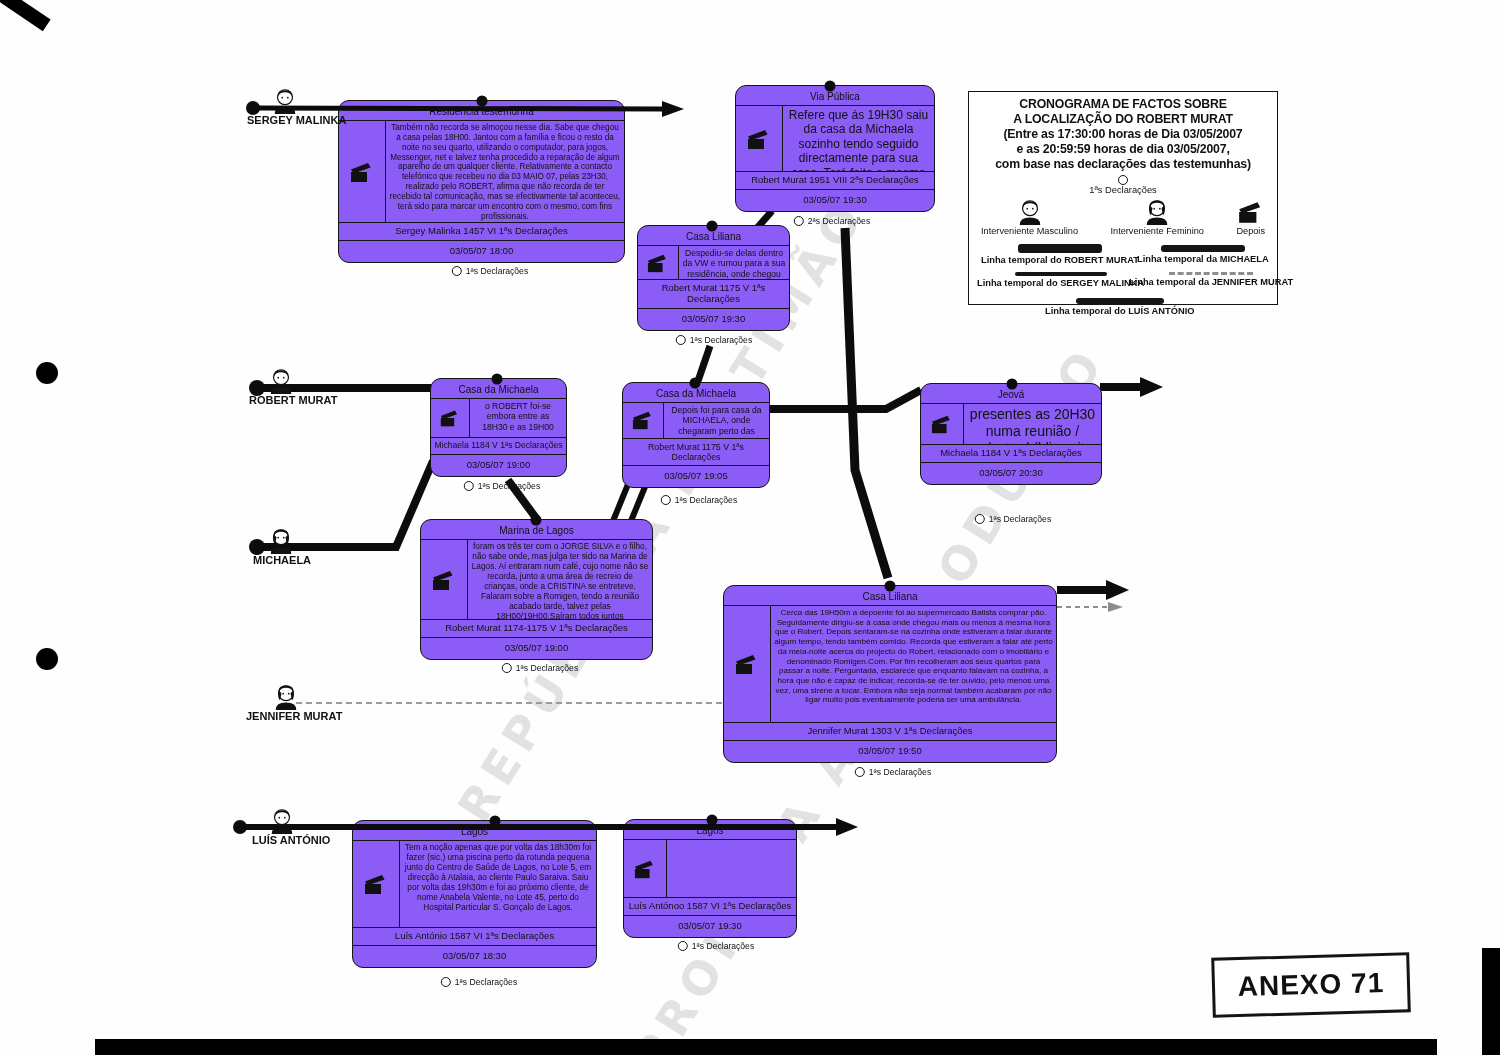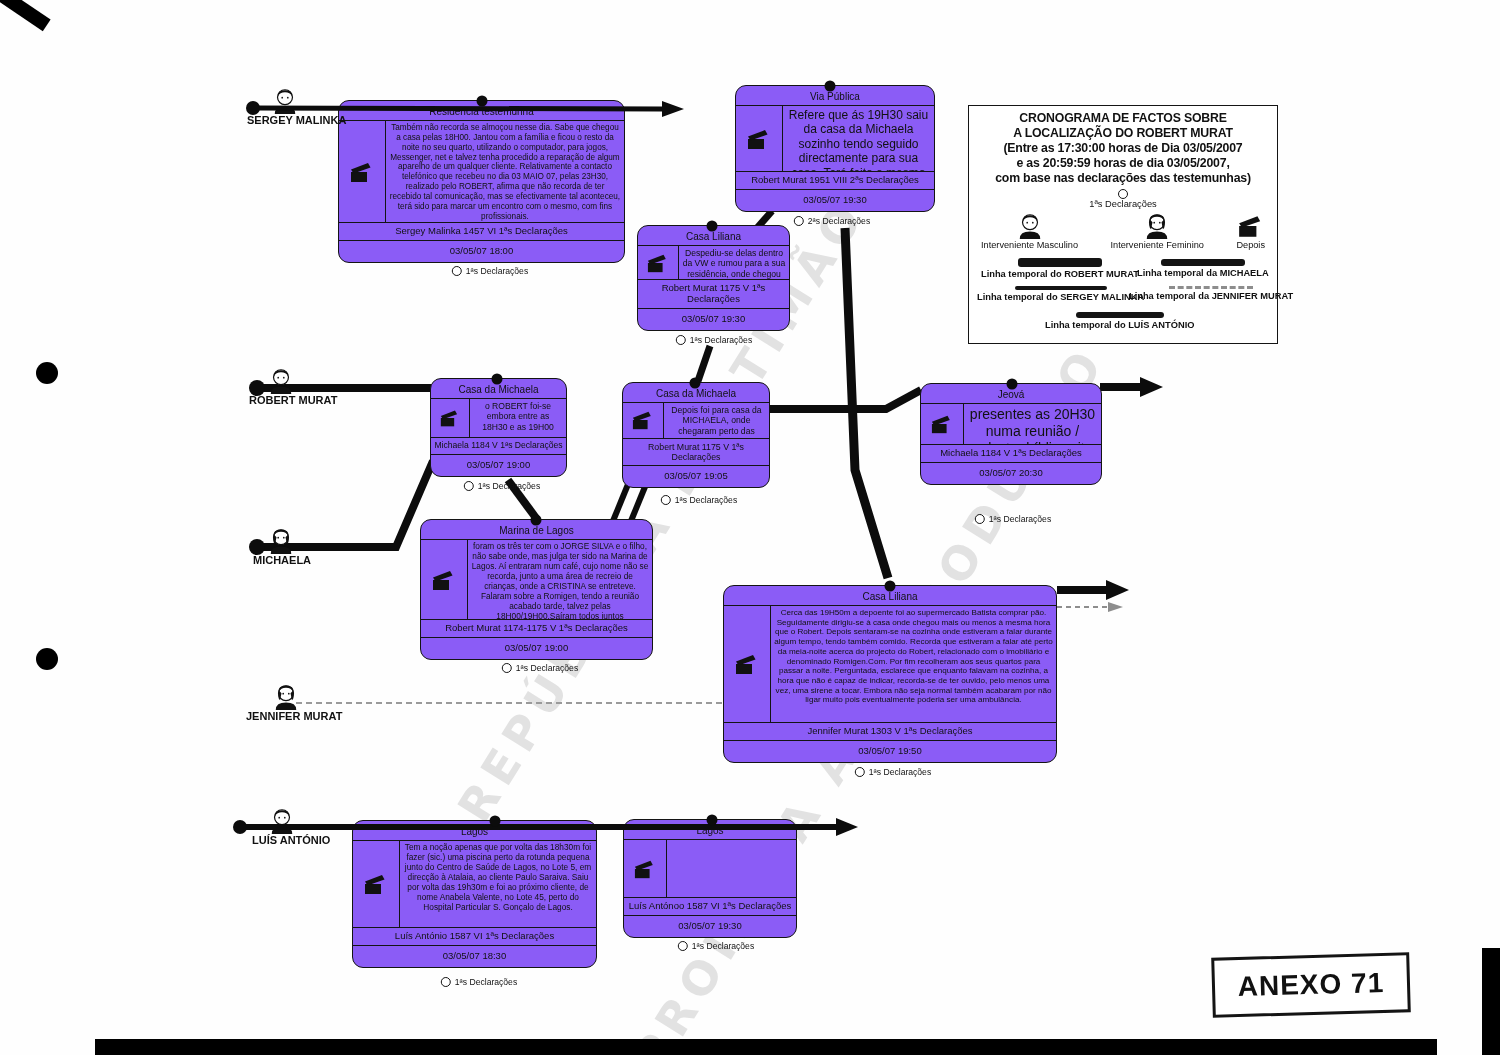--- a/index.html
+++ b/index.html
@@ -27,21 +27,21 @@
   
   .marker{position:absolute;z-index:2;transform:translateX(-50%);display:flex;align-items:center;
           gap:4px;font-size:8.6px;white-space:nowrap;}
   .mcirc{width:8px;height:8px;border:1.2px solid #141414;border-radius:50%;background:#fff;flex:0 0 auto;}
 
   
   .actor{position:absolute;z-index:3;font-size:11px;font-weight:700;white-space:nowrap;}
   .actor .av{display:block;}
 
   
-  .legend{position:absolute;left:968px;top:105px;width:310px;height:239px;z-index:2;background:#fff;
+  .legend{position:absolute;left:968px;top:91px;width:310px;height:214px;z-index:2;background:#fff;
           border:1.7px solid #141414;box-sizing:border-box;}
   .lg-title{font-weight:700;font-size:12.3px;letter-spacing:-0.2px;text-align:center;line-height:1.22;
             padding:5px 3px 2px;}
   .lg-dec{display:flex;flex-direction:column;align-items:center;margin-top:1px;font-size:9.3px;}
   .lg-avrow{display:flex;justify-content:space-between;align-items:flex-end;padding:2px 12px 0;}
   .lg-item{display:flex;flex-direction:column;align-items:center;font-size:9.2px;gap:1px;}
   .lg-lines{position:relative;font-size:9.3px;font-weight:600;}
   .lg-l{position:absolute;display:flex;flex-direction:column;align-items:center;gap:2px;white-space:nowrap;}
   .bar{background:#141414;border-radius:3px;}
 

